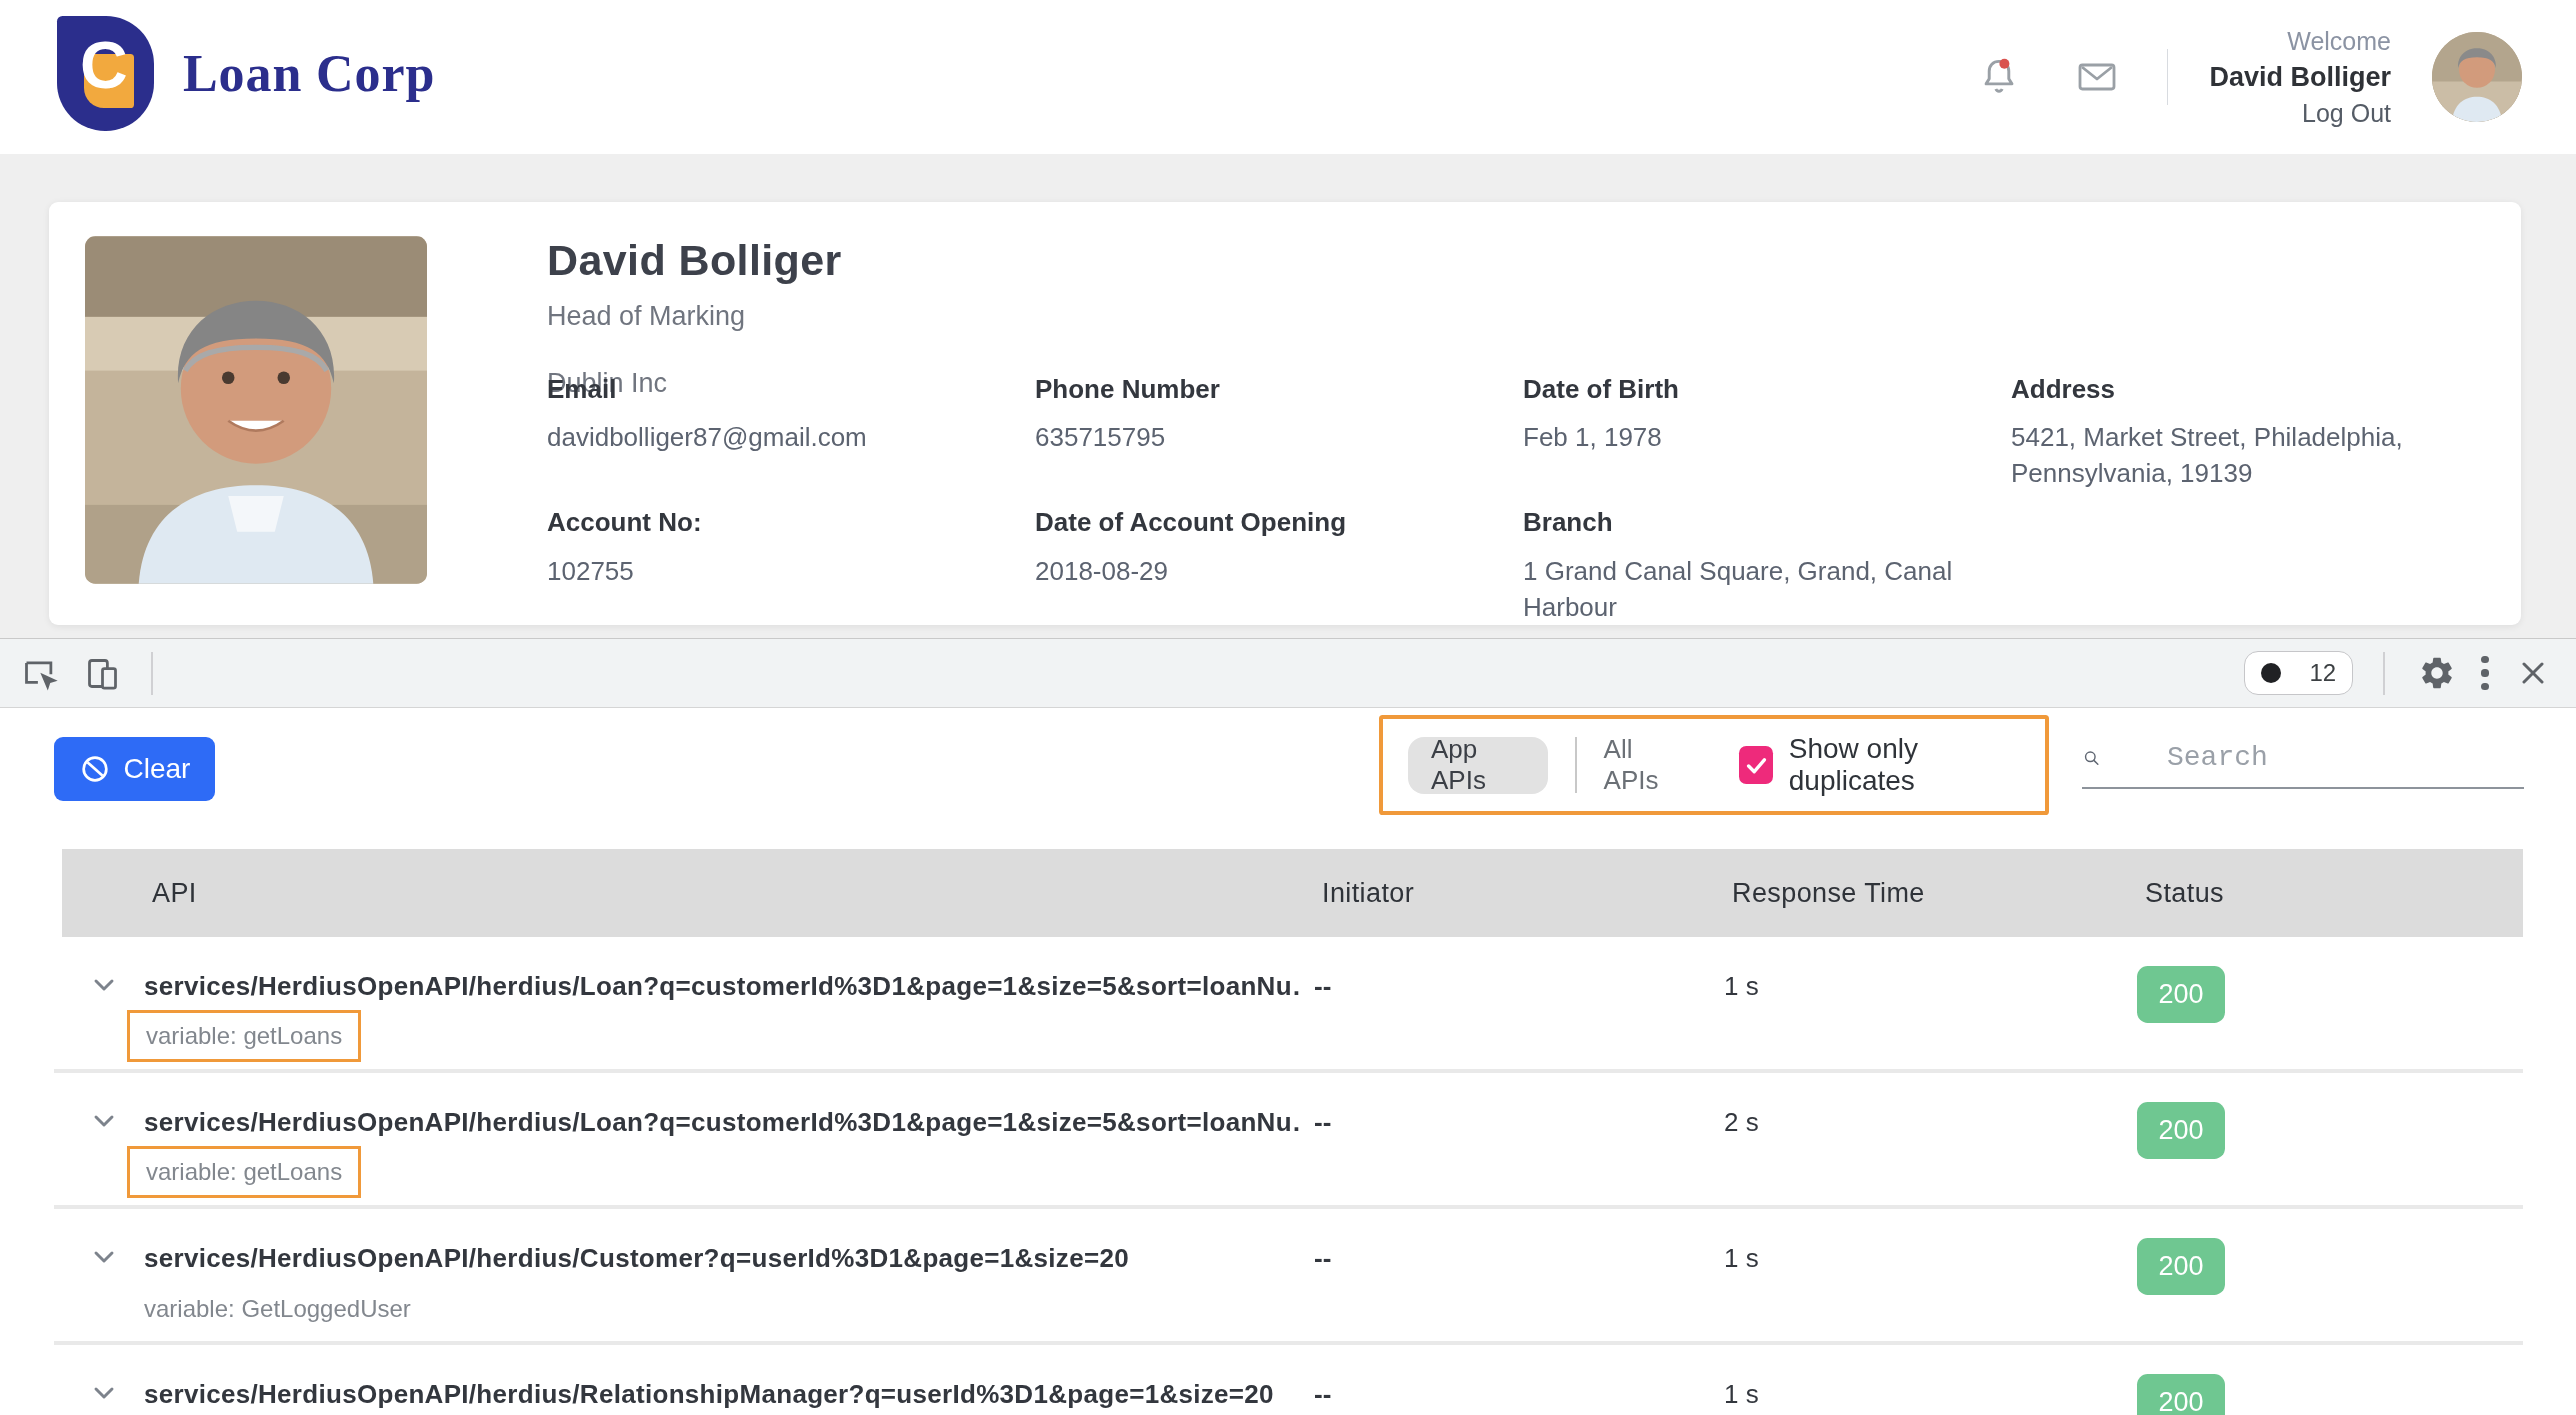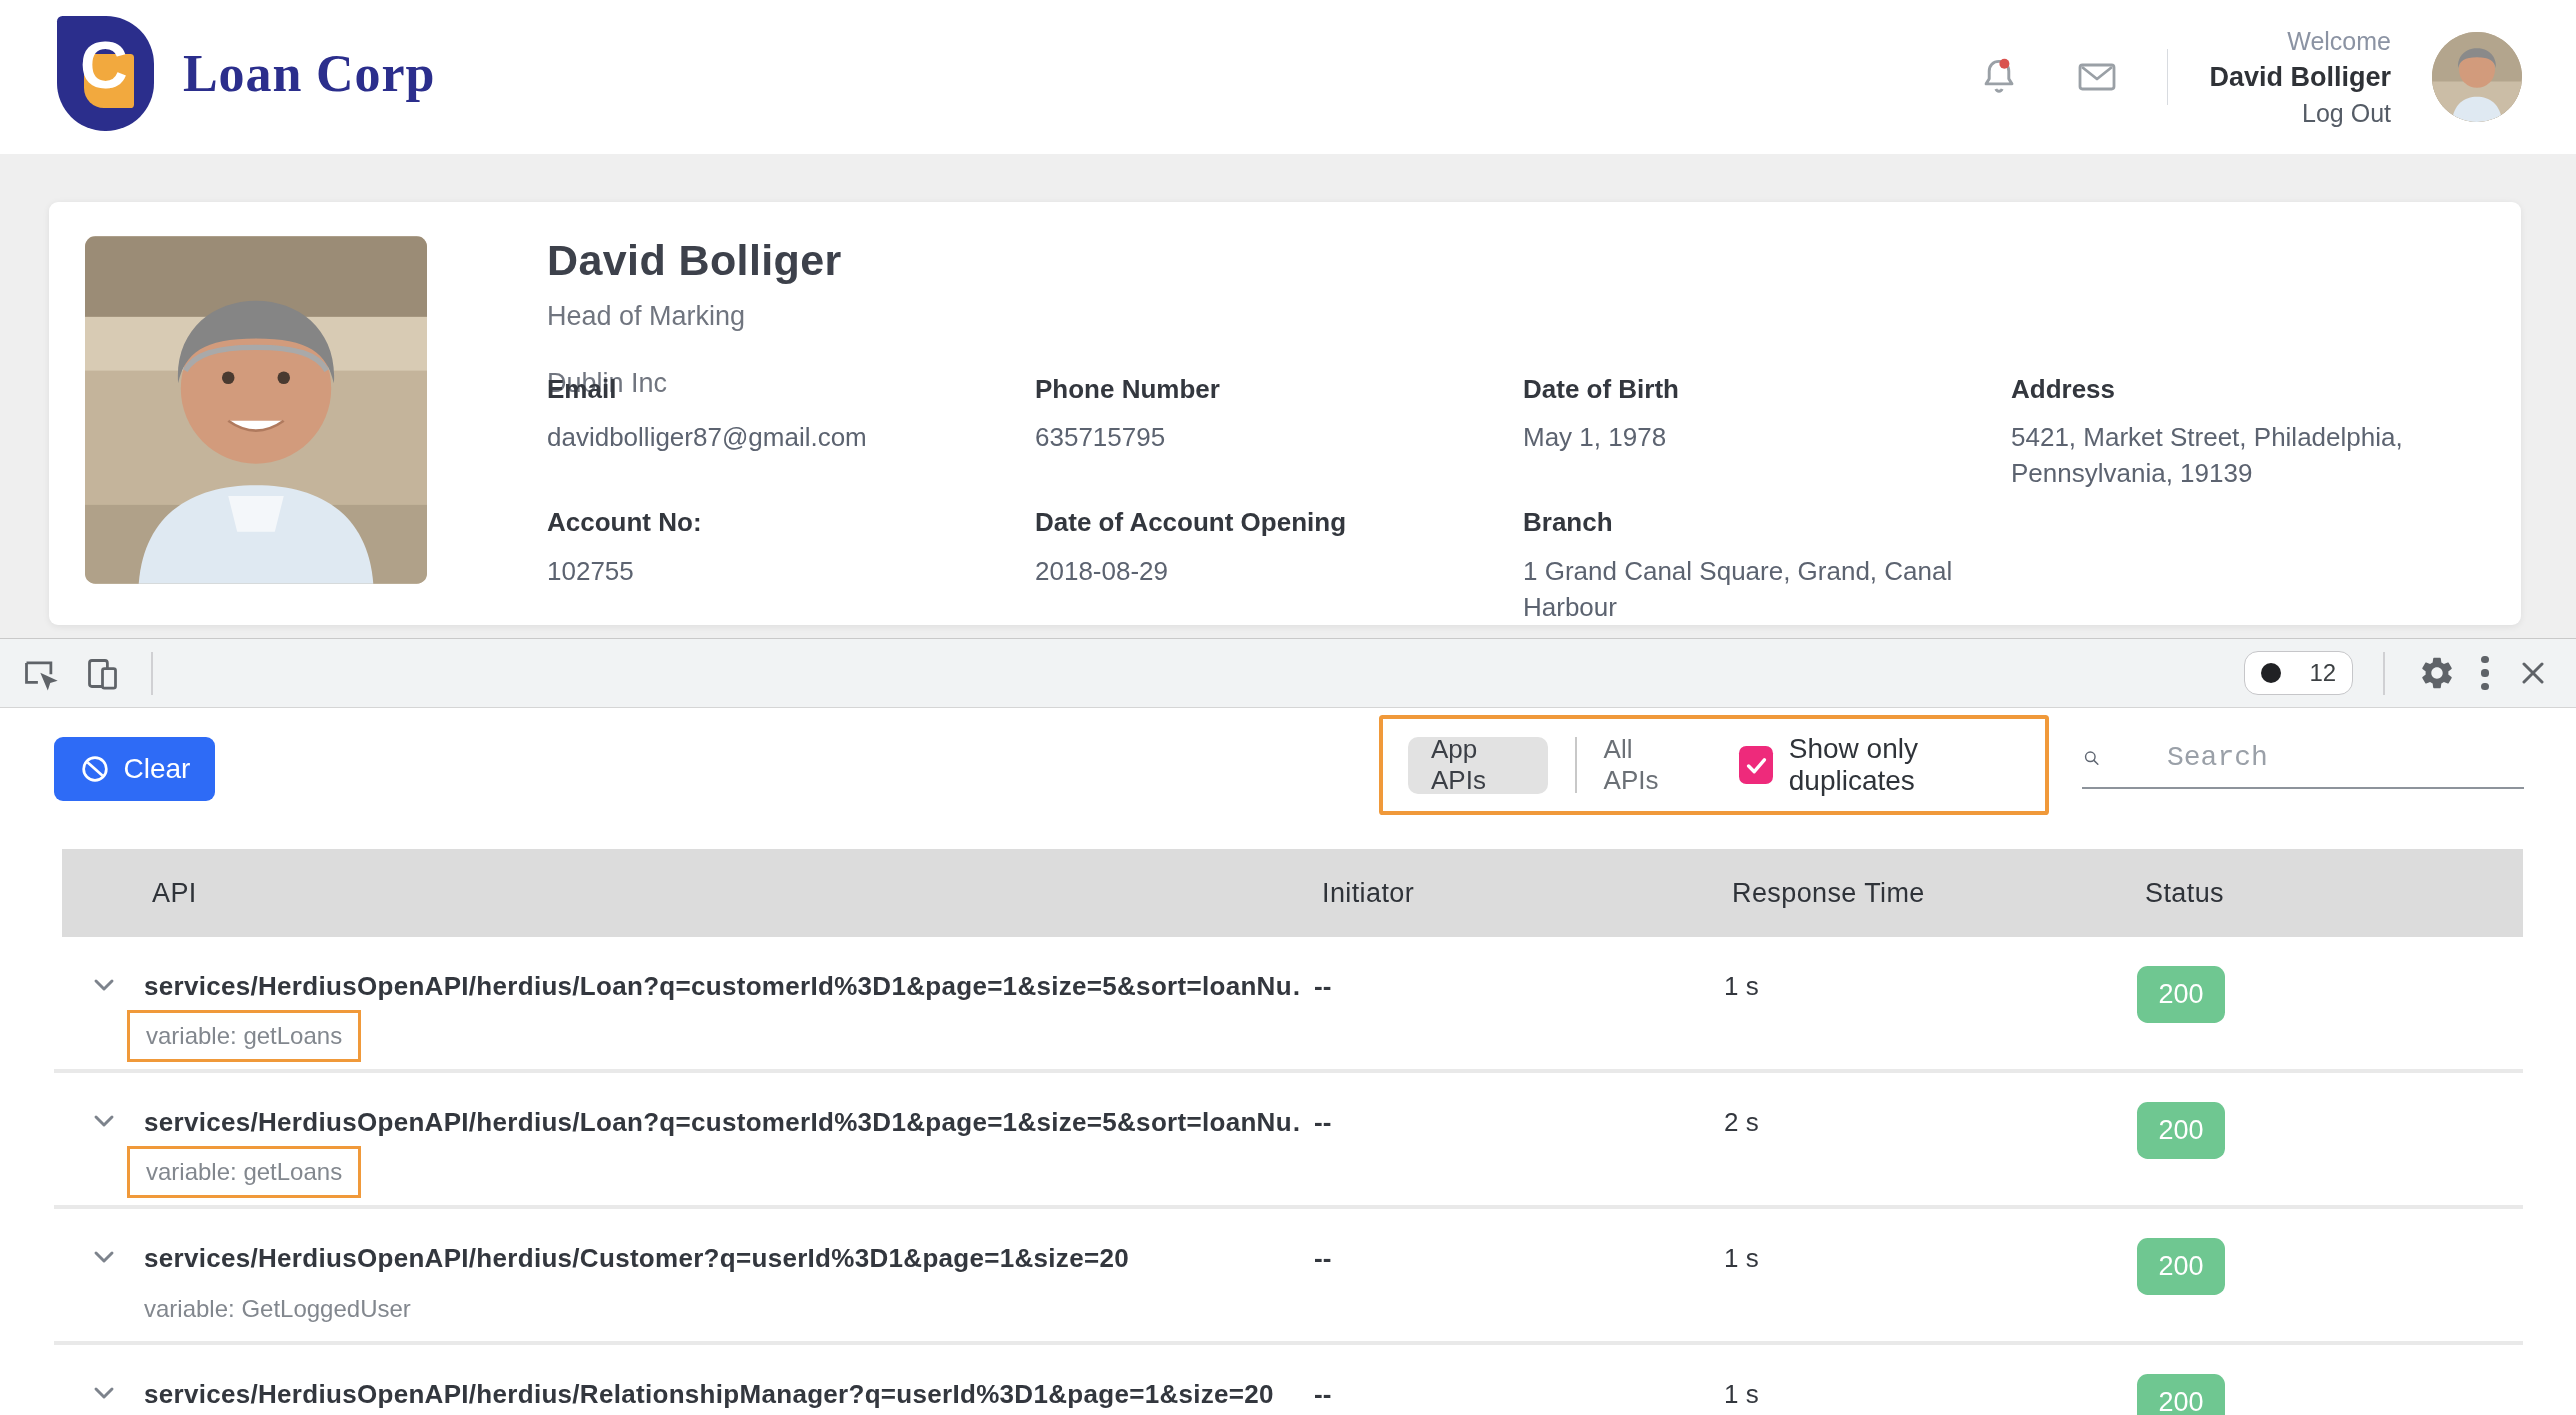--- a/index.html
+++ b/index.html
@@ -54,21 +54,21 @@
   .kebab { display:flex; flex-direction:column; gap:6.3px; }
   .kebab span { width:7.2px; height:7.2px; border-radius:50%; background:#5f6368; }
 
   
   .panel { position:absolute; left:0; top:708px; width:2576px; height:707px; background:#ffffff; }
   .clear-btn { position:absolute; left:54px; top:29px; height:64px; padding:0 25px; background:#2e6bf6;
     border:none; border-radius:9px; color:#ffffff; font-size:28px; font-family:"Liberation Sans",sans-serif;
     display:flex; align-items:center; gap:12.5px; cursor:pointer; }
   .toggle-group { position:absolute; left:1379px; top:7.2px; width:670px; height:100px; border:4.5px solid #f0993a;
     border-radius:3.6px; display:flex; align-items:center; padding:0 25px; gap:0; background:#ffffff; }
-  .seg-selected { height:57px; padding:0 23px; background:#e2e2e2; border-radius:10px; display:flex;
+  .seg-selected { height:57px; padding:0 23px; background:#e2e2e2; border-radius:16px; display:flex;
     align-items:center; font-size:26px; color:#3b3f46; }
   .seg-divider { width:1.8px; height:56px; background:#c8c8c8; margin:0 27px; }
   .seg-plain { font-size:26px; color:#6b7076; }
   .dup-check { width:38px; height:38px; background:#ee2a7b; border-radius:7.2px; margin-left:57px;
     display:flex; align-items:center; justify-content:center; }
   .dup-label { margin-left:16px; font-size:28px; color:#2f3339; }
   .search-wrap { position:absolute; left:2082px; top:20px; width:442px; height:61px;
     border-bottom:2.7px solid #8d939b; display:flex; align-items:center; gap:18px; }
   .search-input { border:none; outline:none; flex:1; font-size:28px; color:#3c4043;
     font-family:Liberation Mono, monospace; background:transparent;margin-left:48px; }
@@ -159,21 +159,21 @@
     <div class="fcell">
         <div class="flabel">Email</div>
         <div class="fvalue">davidbolliger87@gmail.com</div>
       </div>
     <div class="fcell">
         <div class="flabel">Phone Number</div>
         <div class="fvalue">635715795</div>
       </div>
     <div class="fcell">
         <div class="flabel">Date of Birth</div>
-        <div class="fvalue">May 1, 1978</div>
+        <div class="fvalue">Feb 1, 1978</div>
       </div>
     <div class="fcell">
         <div class="flabel">Address</div>
         <div class="fvalue">5421, Market Street, Philadelphia, Pennsylvania, 19139</div>
       </div>
     <div class="fcell">
         <div class="flabel">Account No:</div>
         <div class="fvalue">102755</div>
       </div>
     <div class="fcell">

